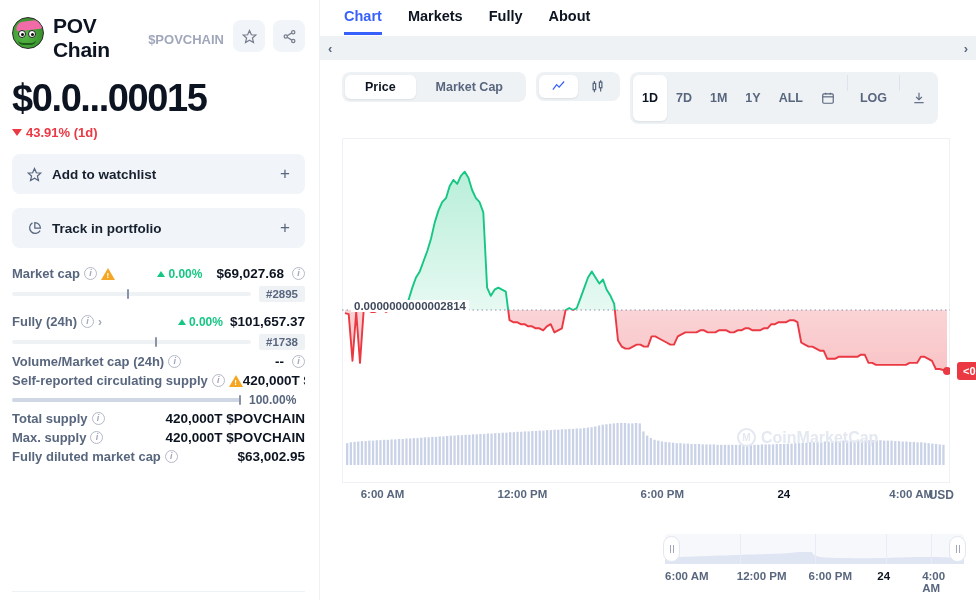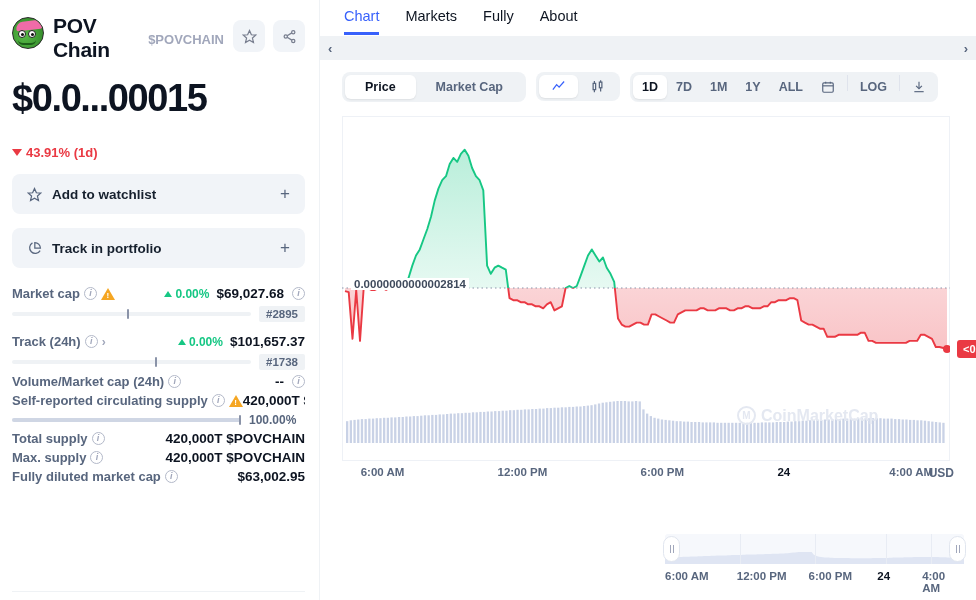--- a/index.html
+++ b/index.html
@@ -56,21 +56,21 @@
     display: flex; align-items: center; justify-content: center;
     border: none; cursor: pointer;
   }
   .sq-btn svg { stroke: #787e8f; }
 
   .price {
     font-size: 38px; font-weight: 700; letter-spacing: -1.4px;
     margin-top: 16px; white-space: nowrap;
   }
   .change {
-    display: flex; align-items: center; gap: 4px; margin-top: 25px;
+    display: flex; align-items: center; gap: 4px; margin-top: 5px;
     font-size: 13px; font-weight: 700; color: #ea3943;
   }
   .tri-d { width: 0; height: 0; border-left: 5px solid transparent; border-right: 5px solid transparent; border-top: 7px solid #ea3943; }
   .tri-u { width: 0; height: 0; border-left: 4px solid transparent; border-right: 4px solid transparent; border-bottom: 6px solid #16c784; }
 
   .cta {
     height: 40px; margin-top: 14px; border-radius: 8px; background: #f1f4f8;
     display: flex; align-items: center; padding: 0 15px; cursor: pointer;
     font-size: 13.5px; font-weight: 600; color: #16202e; gap: 10px; text-align: center;
   }
@@ -100,40 +100,40 @@
   }
   .pctsm { font-size: 12px; font-weight: 600; color: #58667e; min-width: 56px; }
   .srow.plain { margin-top: 2px; }
   .trunc { overflow: hidden; }
   .divider { position: absolute; left: 12px; right: 14px; bottom: 8px; border-top: 1px solid #eff2f5; }
 
   
   .main { flex: 1; height: 600px; position: relative; }
   .tabs { display: flex; gap: 26px; padding: 8px 0 0 24px; height: 34px; }
   .tab {
-    font-size: 14.5px; font-weight: 400; color: #0d1421; cursor: pointer;
+    font-size: 14.5px; font-weight: 700; color: #0d1421; cursor: pointer;
     padding-bottom: 24px; border-bottom: 3px solid transparent;
   }
   .tab.active { color: #3861fb; border-bottom-color: #3861fb; }
   .subnav {
     height: 24px; background: #eff2f5; display: flex; align-items: center;
     justify-content: space-between; padding: 0 8px; margin-top: 2px;
   }
   .subnav span { font-size: 13px; color: #58667e; cursor: pointer; font-weight: 700; }
 
   .toolbar { display: flex; align-items: flex-start; gap: 10px; padding: 12px 16px 0 22px; }
   .seg { background: #eff2f5; border-radius: 8px; padding: 3px; display: flex; }
   .seg button {
     border: none; background: transparent; font-size: 12.5px; font-weight: 600;
     color: #58667e; padding: 5px 20px; border-radius: 6px; cursor: pointer;
     font-family: inherit;
   }
   .seg button.on { background: #fff; color: #0d1421; font-weight: 700; box-shadow: 0 1px 2px rgba(0,0,0,.08); }
   .seg.icons button { padding: 4px 12px; }
-  .seg.ranges button { padding: 5px 9px; }
+  .seg.ranges button { padding: 16px 9px; }
   .vbar { width: 1px; height: 16px; background: #dfe3ec; margin: 0 3px; }
   .tool-icon { display: flex; align-items: center; justify-content: center; }
 
   .chart-wrap { position: relative; margin: 14px 12px 0 22px; height: 340px; }
   .chart-svg { display: block; }
   .axis-labels {
     position: absolute; left: 0; right: 0; top: 350px;
     display: flex; font-size: 11.5px; color: #58667e; font-weight: 600;
   }
   .badge-now {
@@ -232,35 +232,35 @@
         <div class="sline">
           <span class="slabel">
             <span>Market cap</span>
             <span class="info-i">i</span>
             <span class="warn"></span>
           </span>
           <span class="pct">
             <span class="tri-u"></span>
             <span>0.00%</span>
           </span>
-          <span class="sval" style="margin-left:0">$69,027.68</span>
+          <span class="sval" style="margin-left:7px">$69,027.68</span>
           <span class="info-i" style="margin-left:8px">i</span>
         </div>
         <div class="bar-line">
           <span class="track">
               <i class="knob" style="left:48%"></i>
             </span>
           <span class="rank">#2895</span>
         </div>
       </div>
 
       <div class="srow" style="margin-top:12px">
         <div class="sline">
           <span class="slabel">
-            <span>Track (24h)</span>
+            <span>Fully (24h)</span>
             <span class="info-i">i</span>
             <span class="chev">›</span>
           </span>
           <span class="pct">
             <span class="tri-u"></span>
             <span>0.00%</span>
           </span>
           <span class="sval" style="margin-left:0">$101,657.37</span>
         </div>
         <div class="bar-line">

